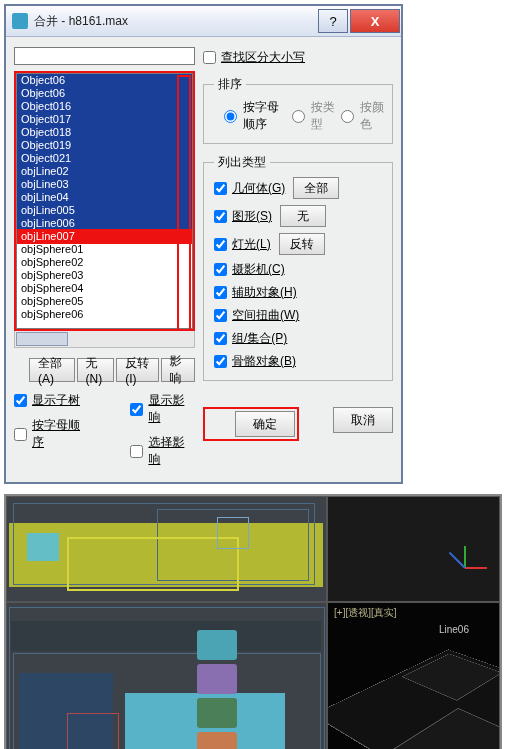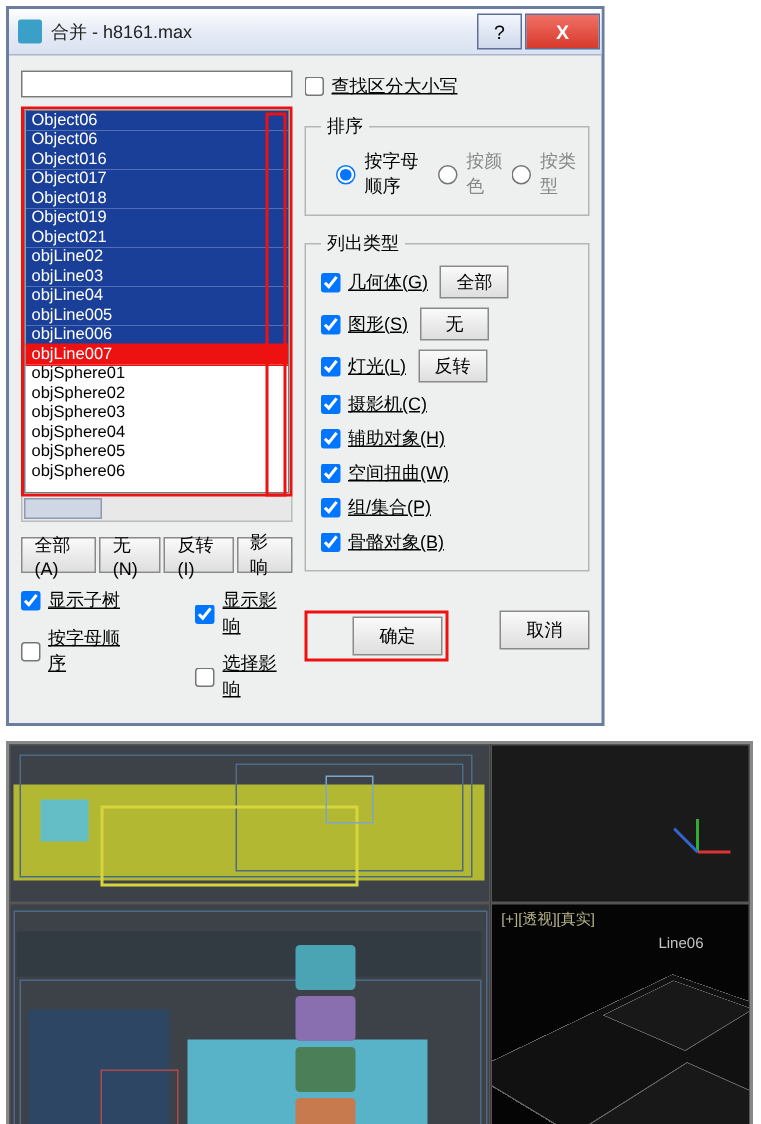--- a/index.html
+++ b/index.html
@@ -36,21 +36,21 @@
   }
   .listbox::-webkit-scrollbar{width:16px;}
   .listbox::-webkit-scrollbar-track{background:#e8e8e8;border-left:1px solid #bbb;}
   .listbox::-webkit-scrollbar-thumb{background:#cfd6e4;border:1px solid #8c9ab3;}
   .li { padding:0 4px; line-height:13px; font-size:11px; white-space:nowrap;}
   .li.sel { background:#1a3f99; color:#fff; }
   .li.hl { background:#e11; color:#fff; outline:1px solid #e11;}
   .redbar { position:absolute; top:2px; right:2px; width:10px; height:252px; border:2px solid #e11; background:transparent; pointer-events:none;}
   .hscroll { height:16px; background:#e8e8e8; border:1px solid #bbb; border-top:none; display:flex;}
   .hscroll .hthumb{ width:50px; background:#cfd6e4; border:1px solid #8c9ab3; margin:1px;}
-  .btnrow{ display:flex; gap:2px; margin-top:10px;}
+  .btnrow{ display:flex; gap:2px; margin-top:10px;margin-left:15px;}
   .btn {
     height:22px; padding:0 8px; border:1px solid #8a8a8a;
     background:linear-gradient(#fafafa,#dedede); display:flex; align-items:center; justify-content:center;
     font-size:12px; cursor:pointer;
   }
   .checks-area{ margin-top:10px; display:flex; gap:40px;}
   .chk-col{ display:flex; flex-direction:column; gap:8px;}
   .chk{ display:flex; align-items:center; gap:5px;text-decoration:underline;}
   .chk input{ width:13px; height:13px; margin:0;}
   
@@ -191,25 +191,25 @@
 
       <fieldset>
         <legend>排序</legend>
         <div class="radio-col" id="sort-radios">
             <label class="radio active">
               <input type="radio" name="sort" checked="" style="">
               <span>按字母顺序</span>
             </label>
             <label class="radio">
               <input type="radio" name="sort" style="">
-              <span>按颜色</span>
+              <span>按类型</span>
             </label>
             <label class="radio">
               <input type="radio" name="sort" style="">
-              <span>按类型</span>
+              <span>按颜色</span>
             </label>
           </div>
       </fieldset>
 
       <fieldset>
         <legend>列出类型</legend>
         <div class="types" id="type-rows">
             <div class="type-row">
               <label class="chk">
                 <input type="checkbox" checked="" style="">

